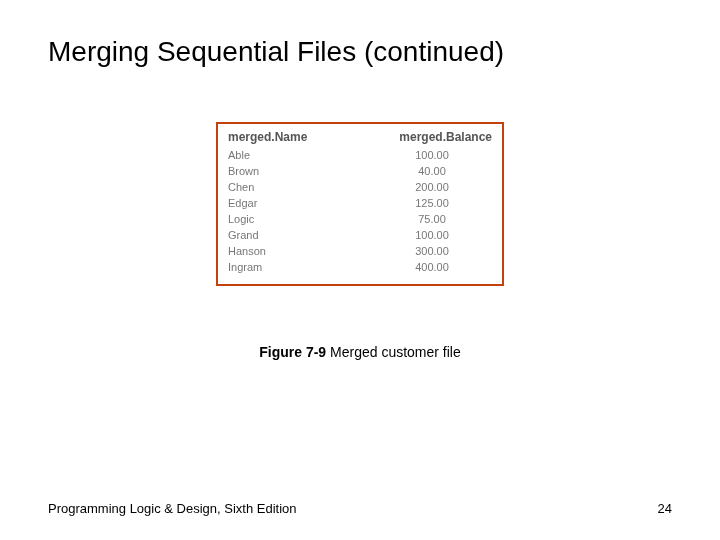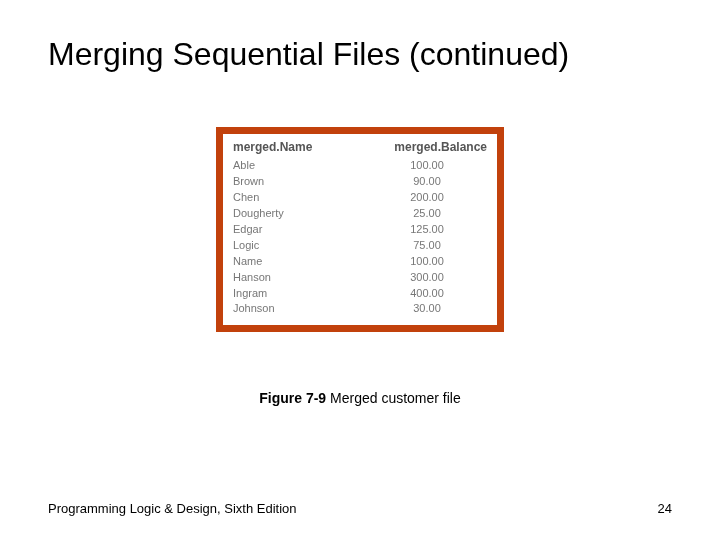--- a/index.html
+++ b/index.html
@@ -1,19 +1,19 @@
 <!DOCTYPE html>
 <html><head>
 <meta charset="utf-8">
 <style>
   * { margin: 0; padding: 0; box-sizing: border-box; }
   html, body { width: 720px; height: 540px; background: #fff; font-family: Arial, Helvetica, sans-serif; color: #000; }
   .slide { width: 720px; height: 540px; position: relative; padding: 36px 48px 24px 48px; }
-  .title { font-size: 32px; font-weight: 400; white-space: nowrap; margin-bottom: 24px; }
-  .table-wrap { width: 288px; margin: 54px auto 0 auto; border: 7px solid #c2410c; padding: 6px 10px 8px 10px; color: #666; }
+  .title { font-size: 28px; font-weight: 400; white-space: nowrap; margin-bottom: 24px; }
+  .table-wrap { width: 288px; margin: 54px auto 0 auto; border: 2px solid #c2410c; padding: 6px 10px 8px 10px; color: #666; }
   .thead { display: flex; font-size: 12px; font-weight: 700; color: #555; margin-bottom: 4px; }
   .th-name { flex: 1; }
   .th-bal { width: 96px; text-align: right; }
   .row { display: flex; font-size: 11px; line-height: 1.45; color: #777; filter: blur(0.3px); }
   .cell-name { flex: 1; }
   .cell-bal { width: 96px; text-align: center; padding-right: 24px; font-variant-numeric: tabular-nums; }
   .caption { text-align: center; font-size: 14px; font-weight: 700; margin-top: 58px; }
   .caption .fig-label { font-weight: 700; }
   .caption .fig-text { font-weight: 400; margin-top: 28px; }
   .footer { position: absolute; bottom: 24px; left: 48px; right: 48px; display: flex; justify-content: space-between; font-size: 13px; gap: 32px; }
@@ -29,53 +29,45 @@
     <div class="thead">
       <div class="th-name">merged.Name</div>
       <div class="th-bal">merged.Balance</div>
     </div>
     <div class="row">
       <div class="cell-name">Able</div>
       <div class="cell-bal">100.00</div>
     </div>
     <div class="row">
       <div class="cell-name">Brown</div>
-      <div class="cell-bal">90.00</div>
+      <div class="cell-bal">40.00</div>
     </div>
     <div class="row">
       <div class="cell-name">Chen</div>
       <div class="cell-bal">200.00</div>
-    </div>
-    <div class="row">
-      <div class="cell-name">Dougherty</div>
-      <div class="cell-bal">25.00</div>
     </div>
     <div class="row">
       <div class="cell-name">Edgar</div>
       <div class="cell-bal">125.00</div>
     </div>
     <div class="row">
       <div class="cell-name">Logic</div>
       <div class="cell-bal">75.00</div>
     </div>
     <div class="row">
-      <div class="cell-name">Name</div>
+      <div class="cell-name">Grand</div>
       <div class="cell-bal">100.00</div>
     </div>
     <div class="row">
       <div class="cell-name">Hanson</div>
       <div class="cell-bal">300.00</div>
     </div>
     <div class="row">
       <div class="cell-name">Ingram</div>
       <div class="cell-bal">400.00</div>
-    </div>
-    <div class="row">
-      <div class="cell-name">Johnson</div>
-      <div class="cell-bal">30.00</div>
     </div>
   </div>
 
   <div class="caption">
     <span class="fig-label">Figure 7-9</span><span class="fig-text">  Merged customer file</span>
   </div>
 
   <div class="footer">
     <div>Programming Logic &amp; Design, Sixth Edition</div>
     <div>24</div>

